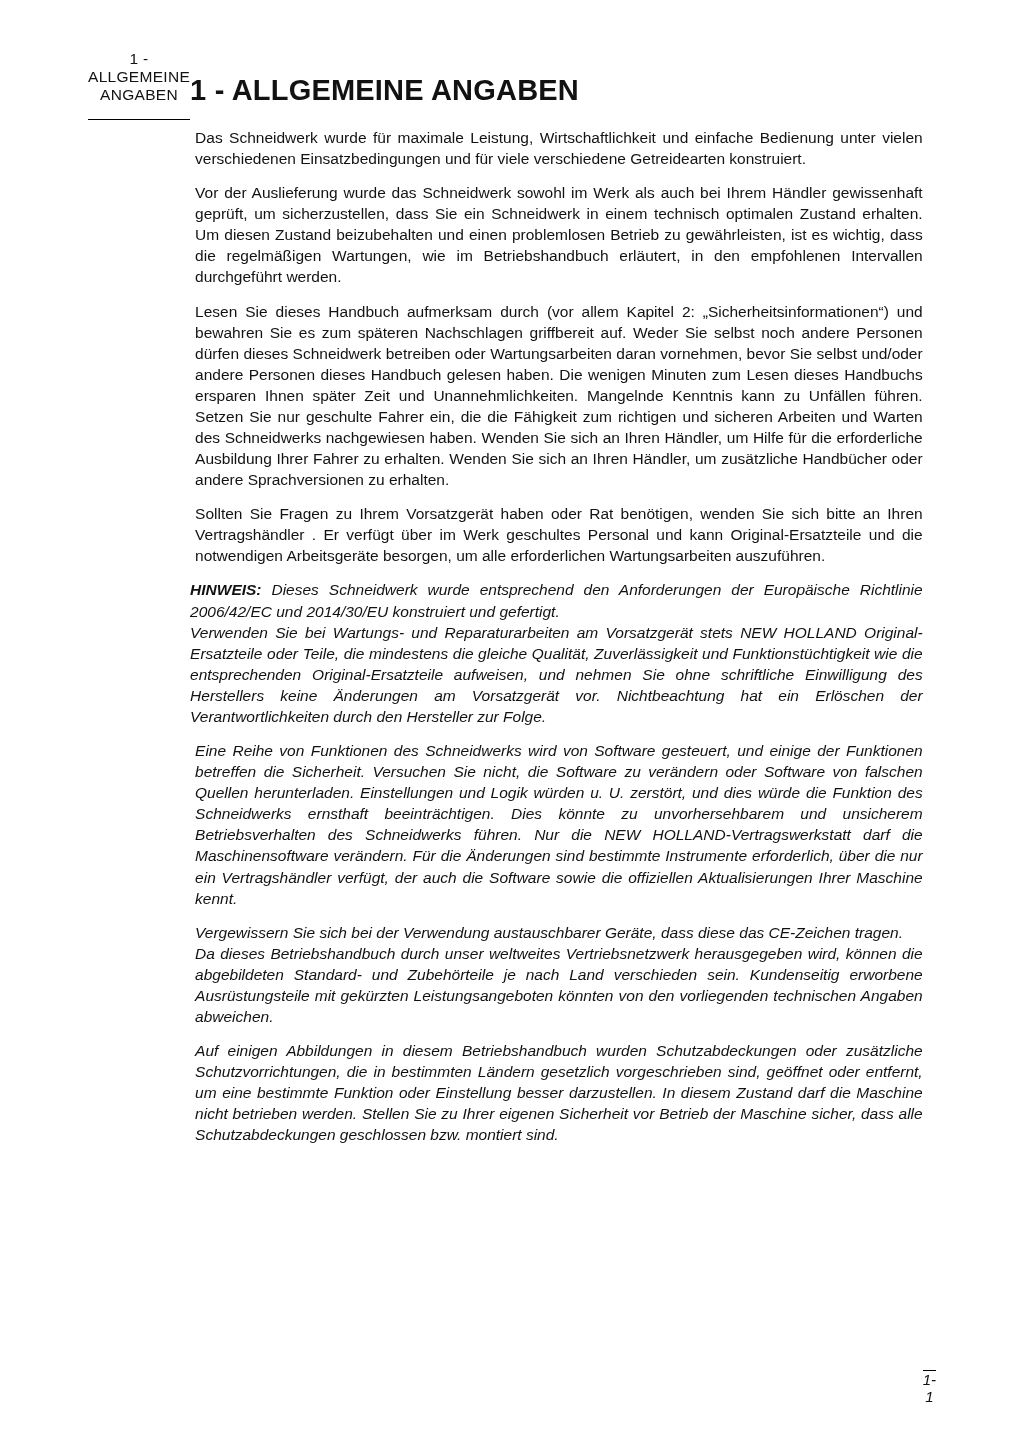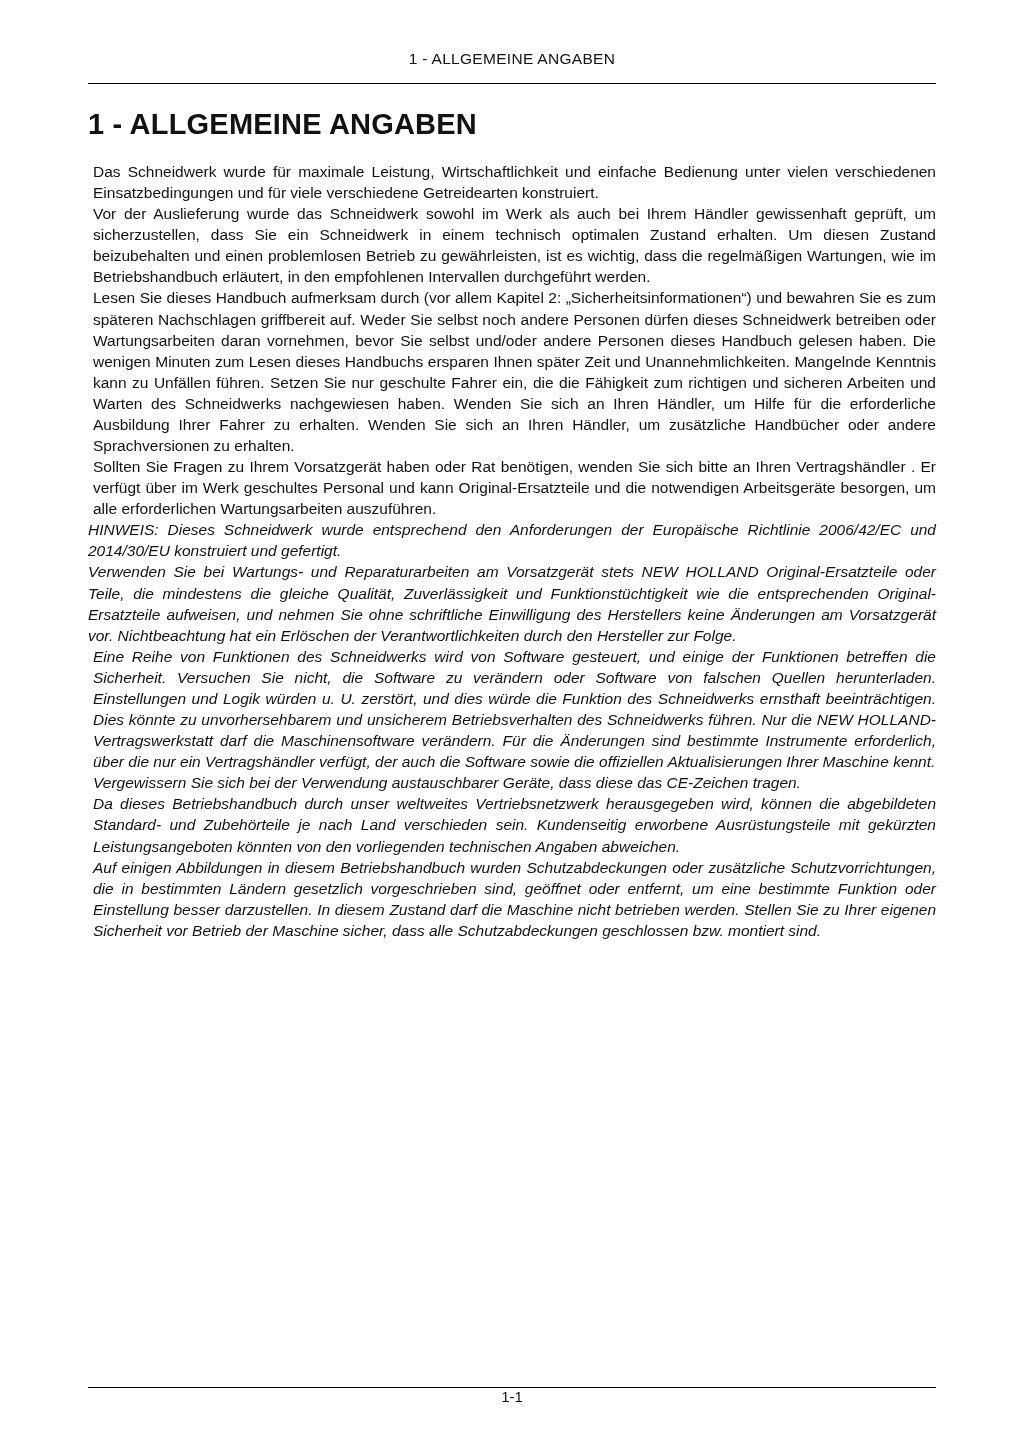--- a/index.html
+++ b/index.html
@@ -5,21 +5,21 @@
   * { margin: 0; padding: 0; box-sizing: border-box; }
   html, body { background: #ffffff; }
   body {
     width: 1024px; height: 1447px;
     font-family: "Liberation Sans", "DejaVu Sans", sans-serif;
     color: #121212;
     -webkit-font-smoothing: antialiased;
   }
   .page {
     width: 1024px; height: 1447px;
-    display: flex; flex-direction: column;
+    display: flex; 
     padding: 50px 88px 42px 88px;
   }
   .running-head {
     text-align: center;
     font-size: 15.5px;
     letter-spacing: 0.3px;
     margin-bottom: 15px;
   }
   .head-rule, .foot-rule {
     border: 0;
@@ -35,31 +35,33 @@
   h2.section {
     font-size: 22px;
     font-weight: bold;
     margin-top: 36px;
   }
   .body-text { margin-top: 20px; }
   p.para {
     font-size: 15.5px;
     line-height: 1.36;
     text-align: justify;
+    margin-top: 13px;
     hyphens: auto;
   }
   p.para.first { margin-top: 0; }
   p.para.indent { padding-left: 5px; }
   p.italic { font-style: italic; }
-  .note-label { font-weight: normal; font-style: italic; }
+  .note-label { font-weight: bold; font-style: italic; }
   .pre { white-space: pre-line; font-style: italic; }
   footer { margin-top: auto; }
   .page-number {
     text-align: center;
     font-size: 15px;
+    font-style: italic;
   }
 </style>
 </head>
 <body>
 
 <div class="page">
 
   <header>
     <div class="running-head">1 - ALLGEMEINE ANGABEN</div>
     <hr class="head-rule">

